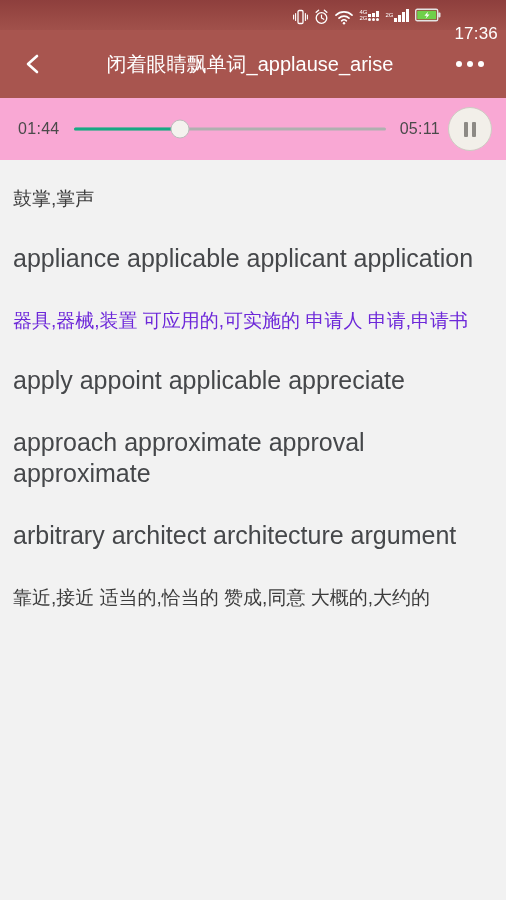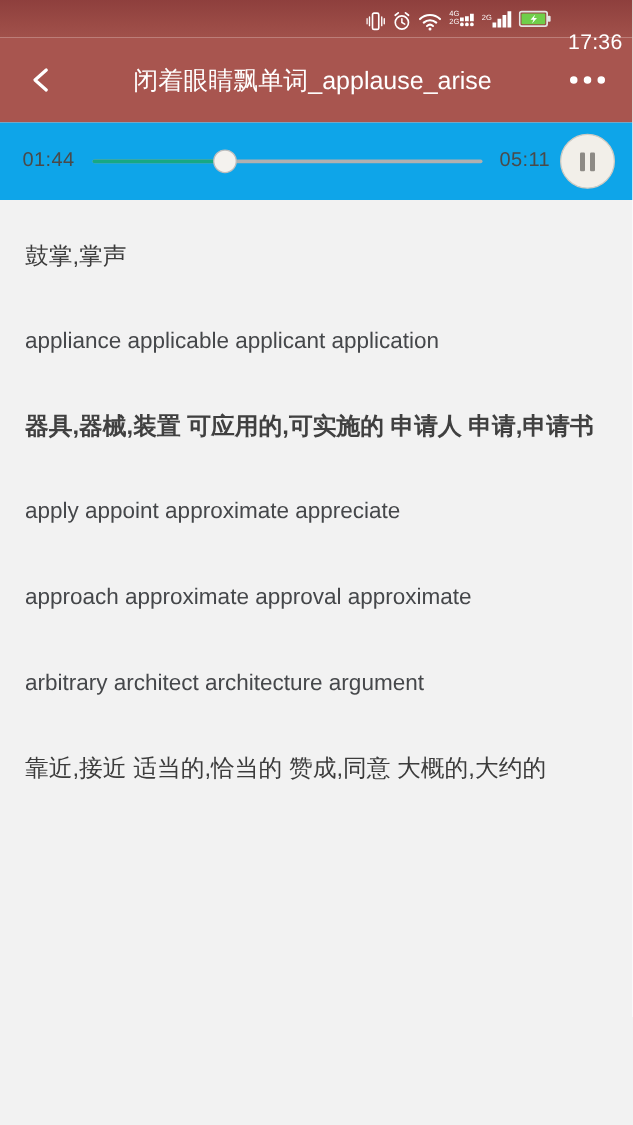--- a/index.html
+++ b/index.html
@@ -102,21 +102,21 @@
     width: 6px;
     height: 6px;
     border-radius: 50%;
     background: #ffffff;
     display: block;
   }
 
   
   #player-bar {
     height: 62px;
-    background: #0ea5e9;
+    background: #f9a8d4;
     display: flex;
     align-items: center;
     padding: 0 14px 0 18px;
     box-sizing: border-box;
     justify-content: flex-end;
   }
   .time-label {
     font-size: 16px;
     color: #4a4a4a;
     flex: 0 0 auto;
@@ -187,30 +187,30 @@
   #word-list {
     background: #f2f2f2;
     height: 740px;
     box-sizing: border-box;
     padding: 14px 12px 0 12px;
     overflow: hidden;
   }
   .line {
     line-height: 31px;
     word-spacing: 0;
-    margin: 8px;
+    margin: 1px;
   }
   .line.cn-lead {
     font-size: 19px;
     color: #3c3c3c;
     padding-top: 8px;
     padding-bottom: 28px;
   }
   .line.en {
-    font-size: 18px;
+    font-size: 25px;
     color: #45474a;
     padding-bottom: 30px;
   }
   .line.cn-green {
     font-size: 19px;
     color: #3f8a6e;
     padding-bottom: 28px;
   }
   .line.cn-dark {
     font-size: 19px;
@@ -317,18 +317,18 @@
   <span class="time-label">05:11</span>
   <div id="play-pause-button">
     <i></i>
     <i></i>
   </div>
 </div>
 
 <div id="word-list" style="background: rgb(242, 242, 242);">
   <div class="line cn-lead" style="color: rgb(60, 60, 60);">鼓掌,掌声</div>
   <div class="line en">appliance        applicable        applicant   application</div>
-  <div class="line cn-green" style="color: #404040; font-weight: bold;">器具,器械,装置     可应用的,可实施的   申请人   申请,申请书</div>
-  <div class="line en">apply        appoint        approximate   appreciate</div>
+  <div class="line cn-green" style="color: #6d28d9;">器具,器械,装置     可应用的,可实施的   申请人   申请,申请书</div>
+  <div class="line en">apply        appoint        applicable   appreciate</div>
   <div class="line en">approach       approximate       approval   approximate</div>
   <div class="line en">arbitrary      architect       architecture   argument</div>
   <div class="line cn-dark" style="color: rgb(60, 60, 60);">靠近,接近     适当的,恰当的     赞成,同意      大概的,大约的</div>
 </div>
 
 </body></html>

